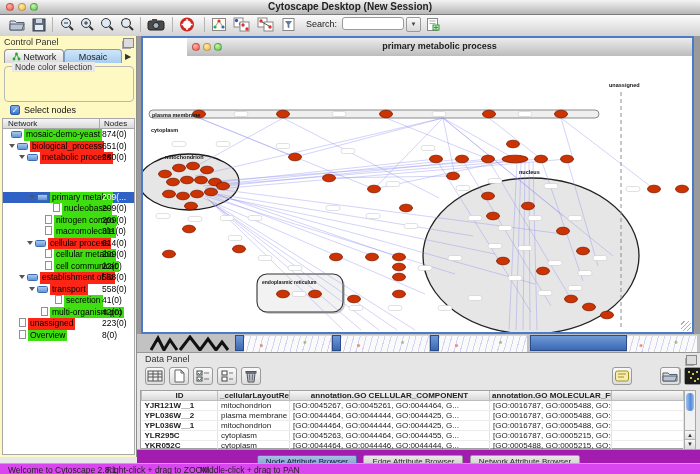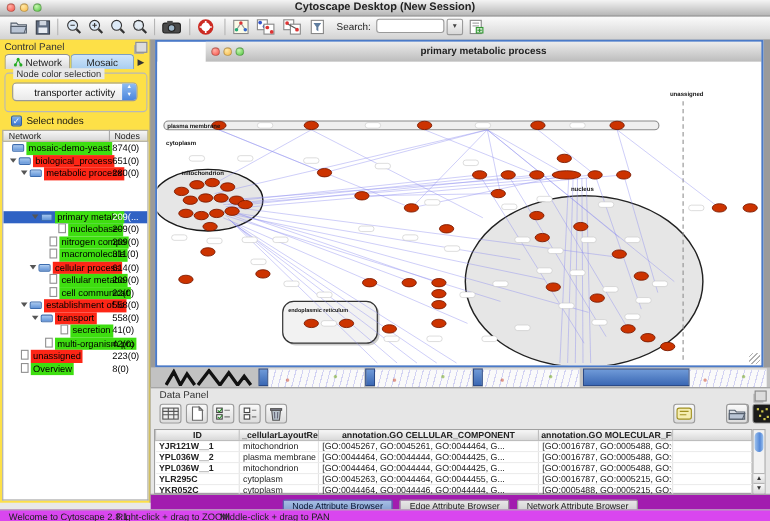--- a/index.html
+++ b/index.html
@@ -17,21 +17,21 @@
   .titlebar .ttl{position:absolute;left:0;right:0;top:1px;text-align:center;font-size:10px;font-weight:bold;color:#222;}
   
   .toolbar{left:0;top:14px;width:700px;height:22px;
     background:linear-gradient(#fdfdfd,#e6e6e6 55%,#d2d2d2);border-bottom:1px solid #979797;}
   .tb{position:absolute;top:2px;width:18px;height:17px;}
   .sep{position:absolute;top:3px;width:1px;height:15px;background:#b5b5b5;}
   .searchlbl{position:absolute;top:5px;font-size:9px;color:#222;}
   .searchbox{position:absolute;top:3px;width:62px;height:13px;background:#fff;border:1px solid #9a9a9a;border-radius:3px;font-size:9px;padding:0 3px;box-sizing:border-box;}
   .dropbtn{position:absolute;top:3px;width:13px;height:13px;background:linear-gradient(#fafafa,#d8d8d8);border:1px solid #9a9a9a;border-radius:2px;font-size:6px;color:#444;text-align:center;line-height:12px;}
   
-  .cp{left:0;top:36px;width:137px;height:421px;background:#fde047;border-right:1px solid #8f8f8f;box-sizing:border-box;}
+  .cp{left:0;top:36px;width:137px;height:421px;background:#fef9c3;border-right:1px solid #8f8f8f;box-sizing:border-box;}
   .cp-title,.dp-title{font-size:9px;color:#333;}
   .floaticon{width:9px;height:8px;border:1px solid #888;background:#dcdcdc;box-shadow:-2px 2px 0 -1px #aaa;}
   .tab{position:absolute;top:0;height:14px;border:1px solid #909090;border-bottom:none;border-radius:4px 4px 0 0;
        background:linear-gradient(#fbfbfb,#d9d9d9);font-size:9px;color:#222;text-align:center;line-height:14px;box-sizing:border-box;}
   .tab.sel{background:linear-gradient(#cfe5fa,#a8cdf0);border-color:#7d9ec0;}
   .tabarrow{position:absolute;top:3px;font-size:8px;color:#333;}
   .groupbox{position:absolute;left:4px;top:30px;width:128px;height:34px;border:1px solid #b8b8b8;border-radius:4px;}
   .grouplbl{position:absolute;left:7px;top:-5px;background:#e8e8e8;padding:0 3px;font-size:8.5px;color:#333;}
   .combo{position:absolute;left:6px;top:8px;width:114px;height:17px;background:linear-gradient(#ffffff,#e9e9e9);
          border:1px solid #9a9a9a;border-radius:4px;font-size:9px;color:#111;line-height:16px;text-align:center;box-sizing:border-box;}
@@ -228,24 +228,20 @@
             <circle cx="2" cy="7" r="1.4" fill="#2a2"></circle>
             <circle cx="7" cy="7" r="1.4" fill="#2a2"></circle>
           </svg>
       <span>Network</span></span>
     <span class="tab sel" style="left:60px;width:58px">
       <span>Mosaic</span></span>
     <span class="tabarrow" style="left:121px">▶</span>
   </div>
   <div class="groupbox">
     <span class="grouplbl">Node color selection</span>
-    <div class="combo">
-      <span>transporter activity</span>
-      <span class="cap">▲<br>▼</span>
-    </div>
   </div>
   <span class="checkbox" style="left:10px;top:69px">✓</span>
   <span class="cb-lbl" style="left:24px;top:69px">Select nodes</span>
   <div class="treehdr">
     <span style="position:absolute;left:5px;top:0">Network</span>
     <span style="position:absolute;left:96px;top:-1px;width:1px;height:10px;background:#aaa"></span>
     <span style="position:absolute;left:101px;top:0">Nodes</span>
   </div>
   <div class="treebody">
         <div class="tree-row" style="padding-left: 8px;"><span class="fold"></span><span class="chip green">mosaic-demo-yeast</span><span class="cnt">874(0)</span></div>

